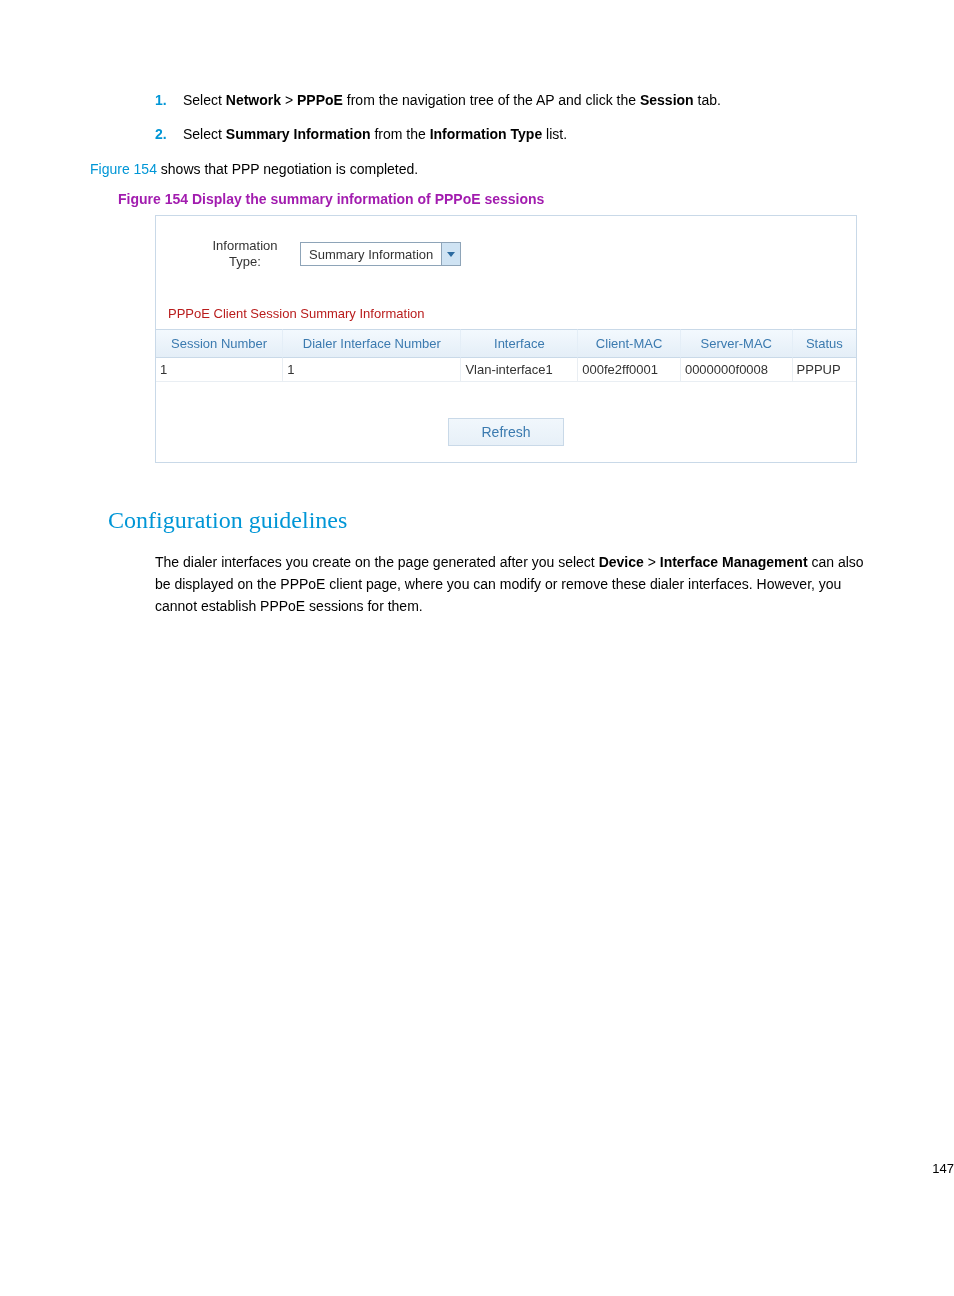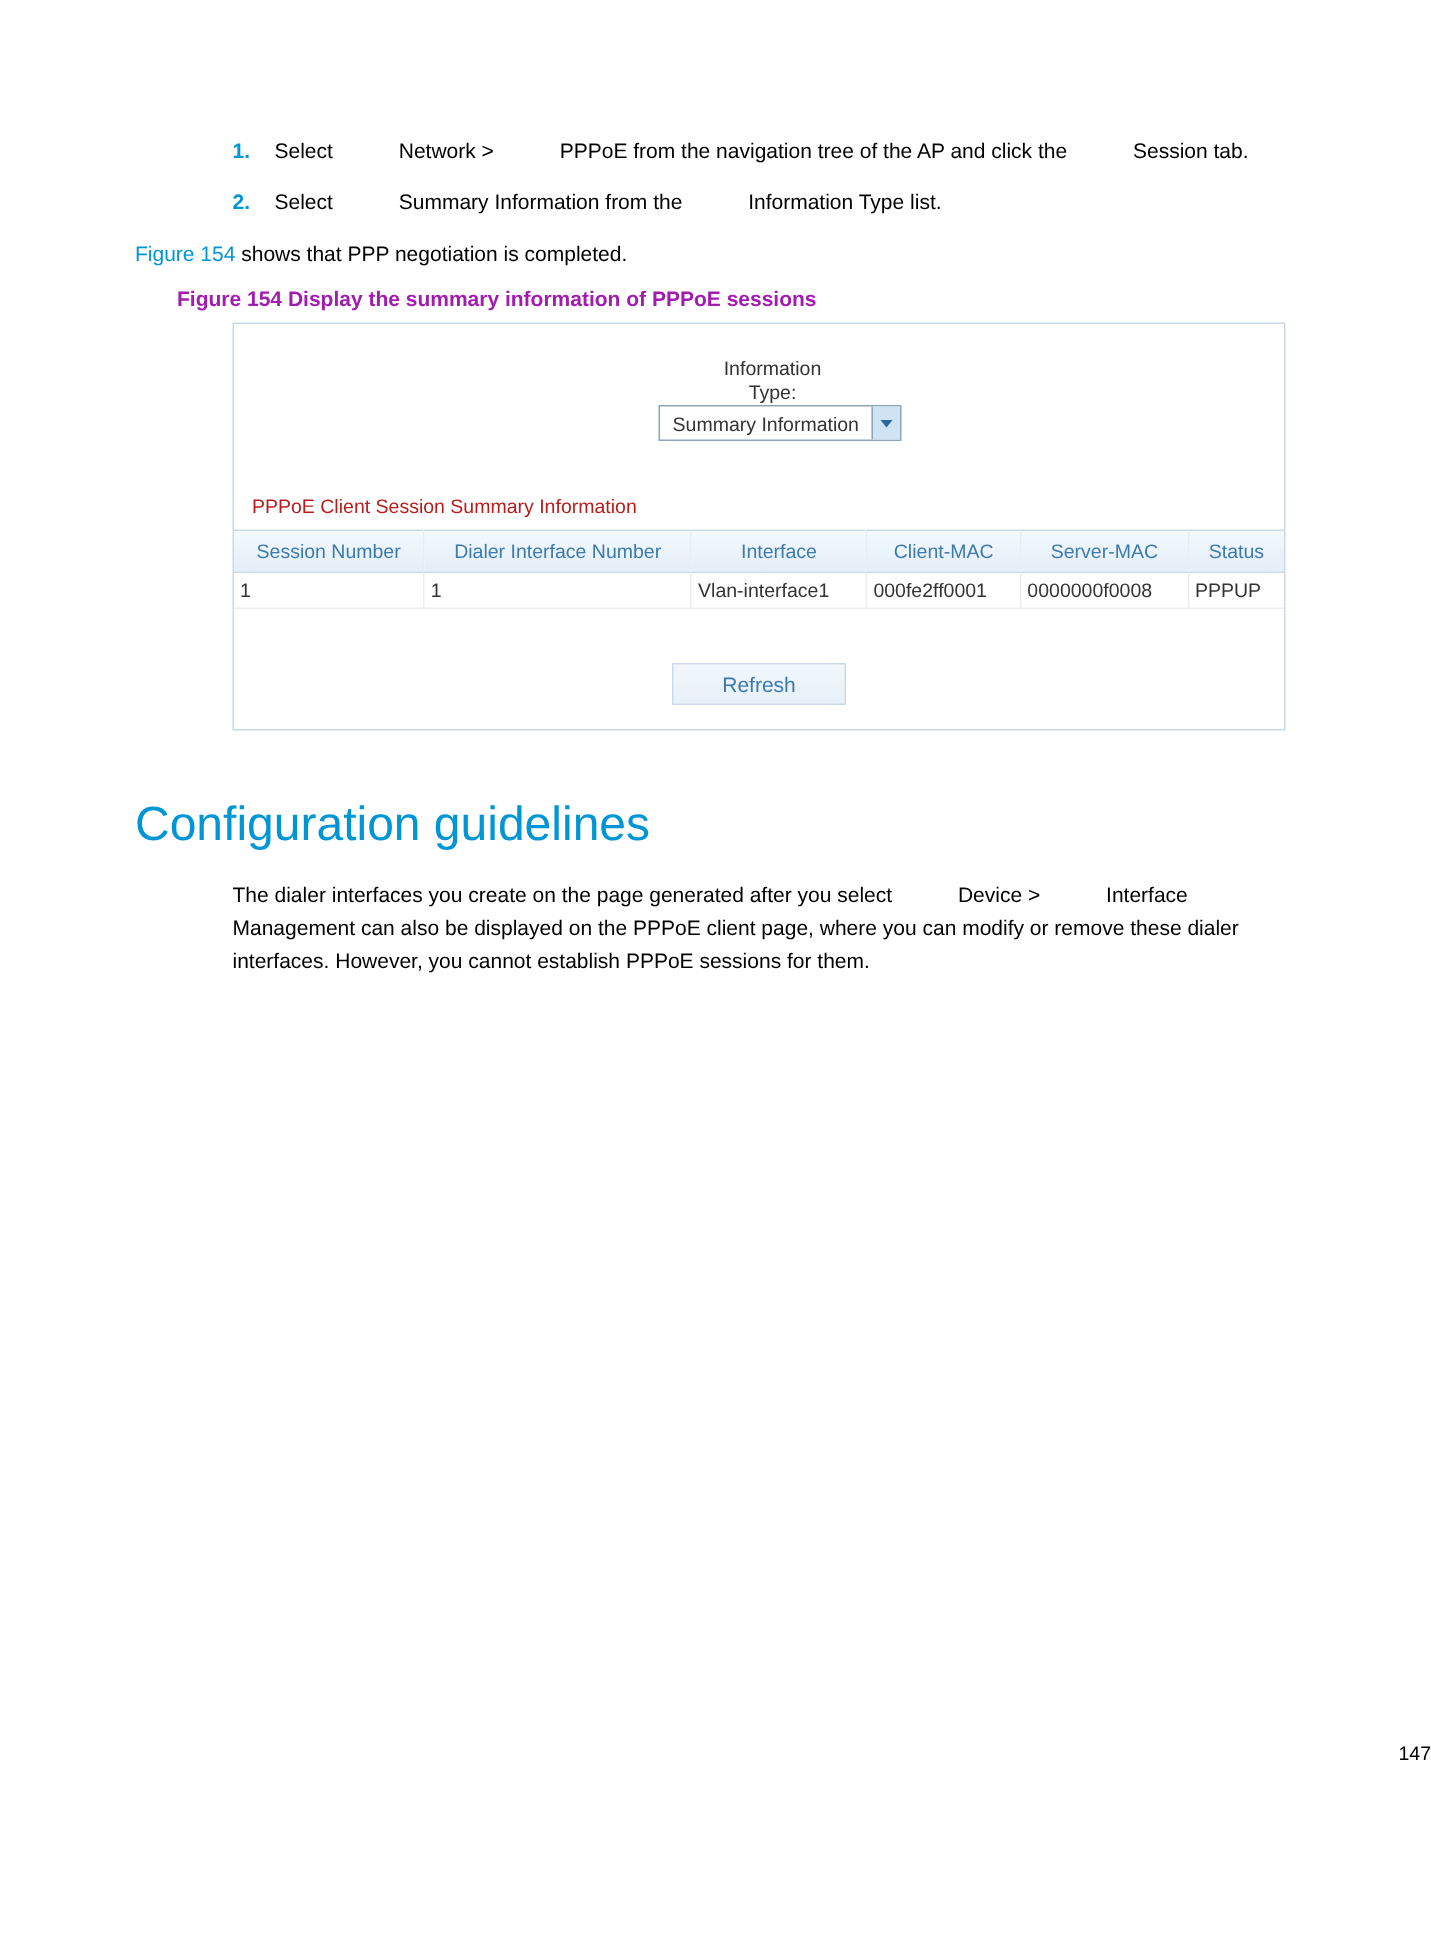--- a/index.html
+++ b/index.html
@@ -24,21 +24,21 @@
     line-height: 1.45;
   }
   .ol-num {
     color: #0096d6;
     font-weight: bold;
     width: 28px;
     flex: 0 0 28px;
     font-size: 14px;
   }
   .ol-text { flex: 1; }
-  .bold { font-weight: normal; margin-left: 40px; }
+  .bold { font-weight: bold; }
   .indent-para {
     margin-bottom: 12px;
     line-height: 1.45;
   }
   .fig-link { color: #0096d6; }
   .fig-caption {
     color: #a21caf;
     font-weight: bold;
     margin-left: 28px;
     margin-bottom: 8px;
@@ -64,21 +64,20 @@
     cursor: pointer;
   }
   .tab.active {
     background: #6aa6d6;
     color: #fff;
   }
   .info-row {
     padding: 22px 16px 10px 44px;
     display: flex;
     align-items: center;
-    flex-direction: column;
   }
   .info-label {
     width: 90px;
     text-align: center;
     color: #333;
     line-height: 1.25;
     margin-right: 10px;
   }
   .select-wrap {
     display: flex;
@@ -144,23 +143,23 @@
     color: #3b7aaf;
     background: linear-gradient(#f1f7fc, #e7f0f8);
     border: 1px solid #c9d9e8;
     font-size: 14px;
     cursor: pointer;
   }
   
   h1.section {
     font-weight: 300;
     color: #0096d6;
-    font-size: 32px;
-    margin: 44px 0 18px 0;
-    font-family: Liberation Sans, sans-serif;
+    font-size: 24px;
+    margin: 44px 0 18px 18px;
+    font-family: Liberation Serif, serif;
   }
   .body-para {
     margin-left: 65px;
     line-height: 1.55;
   }
   .pagenum {
     position: absolute;
     bottom: 24px;
     left: 0; right: 0;
     text-align: right;

